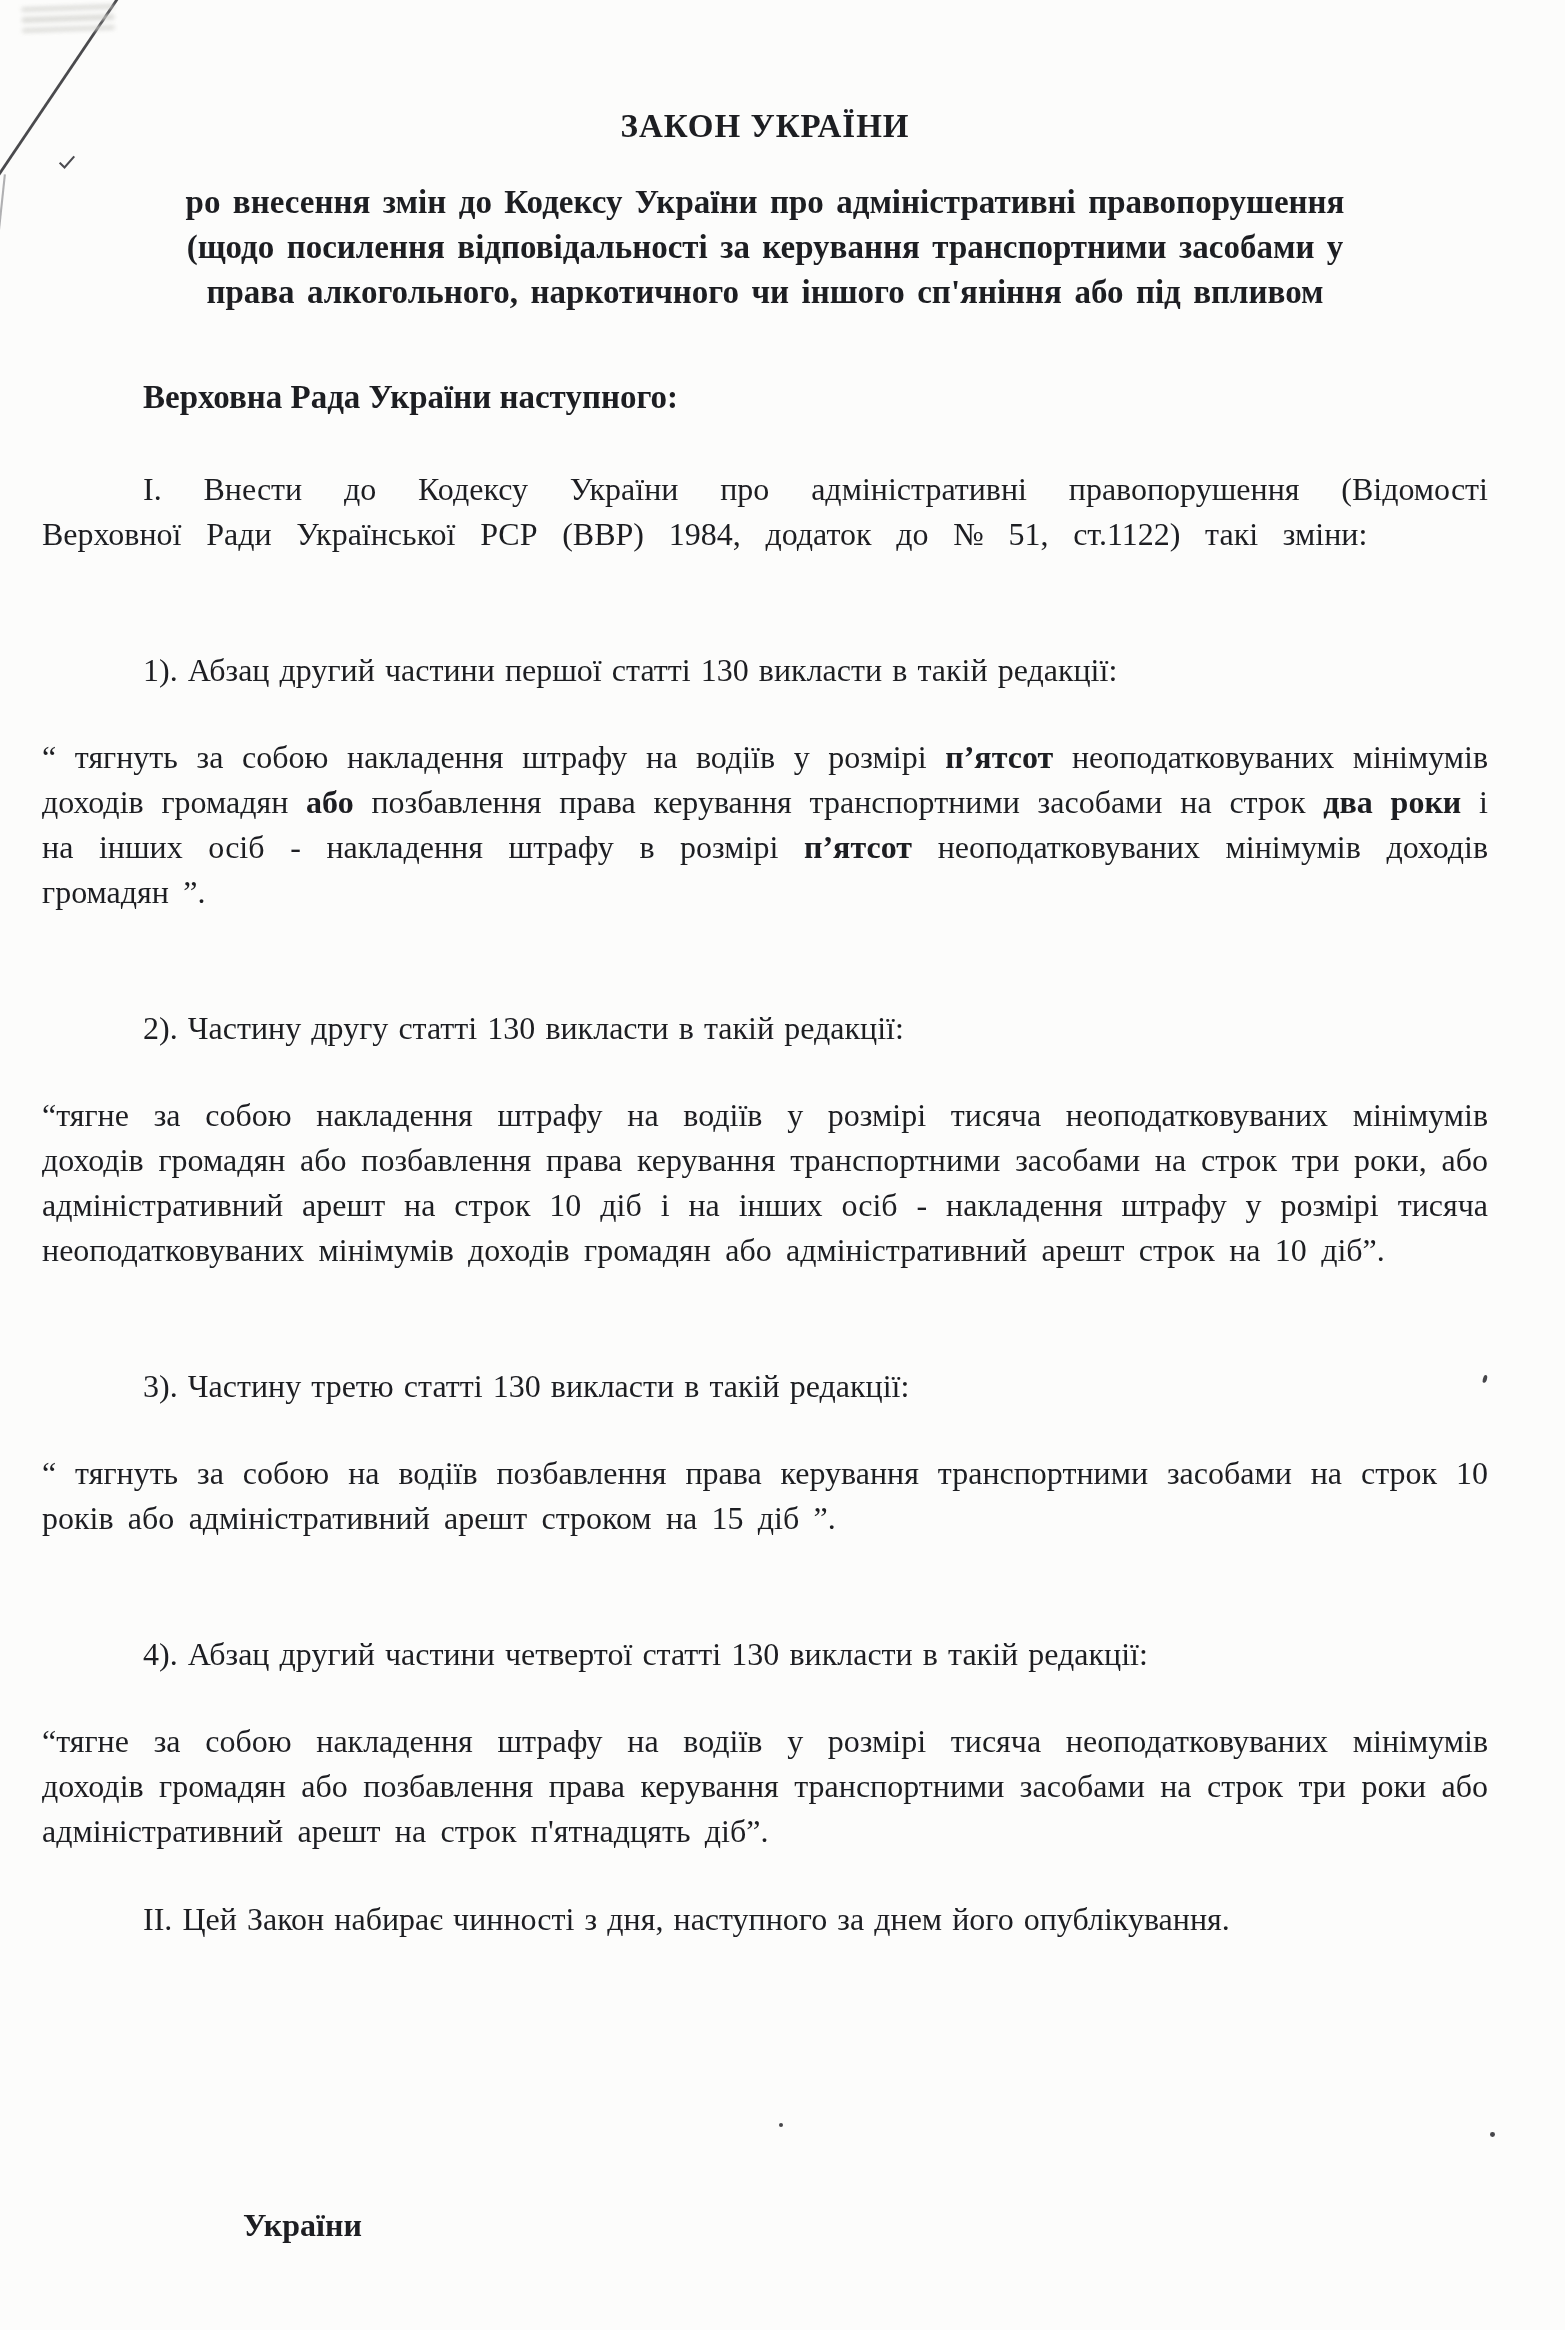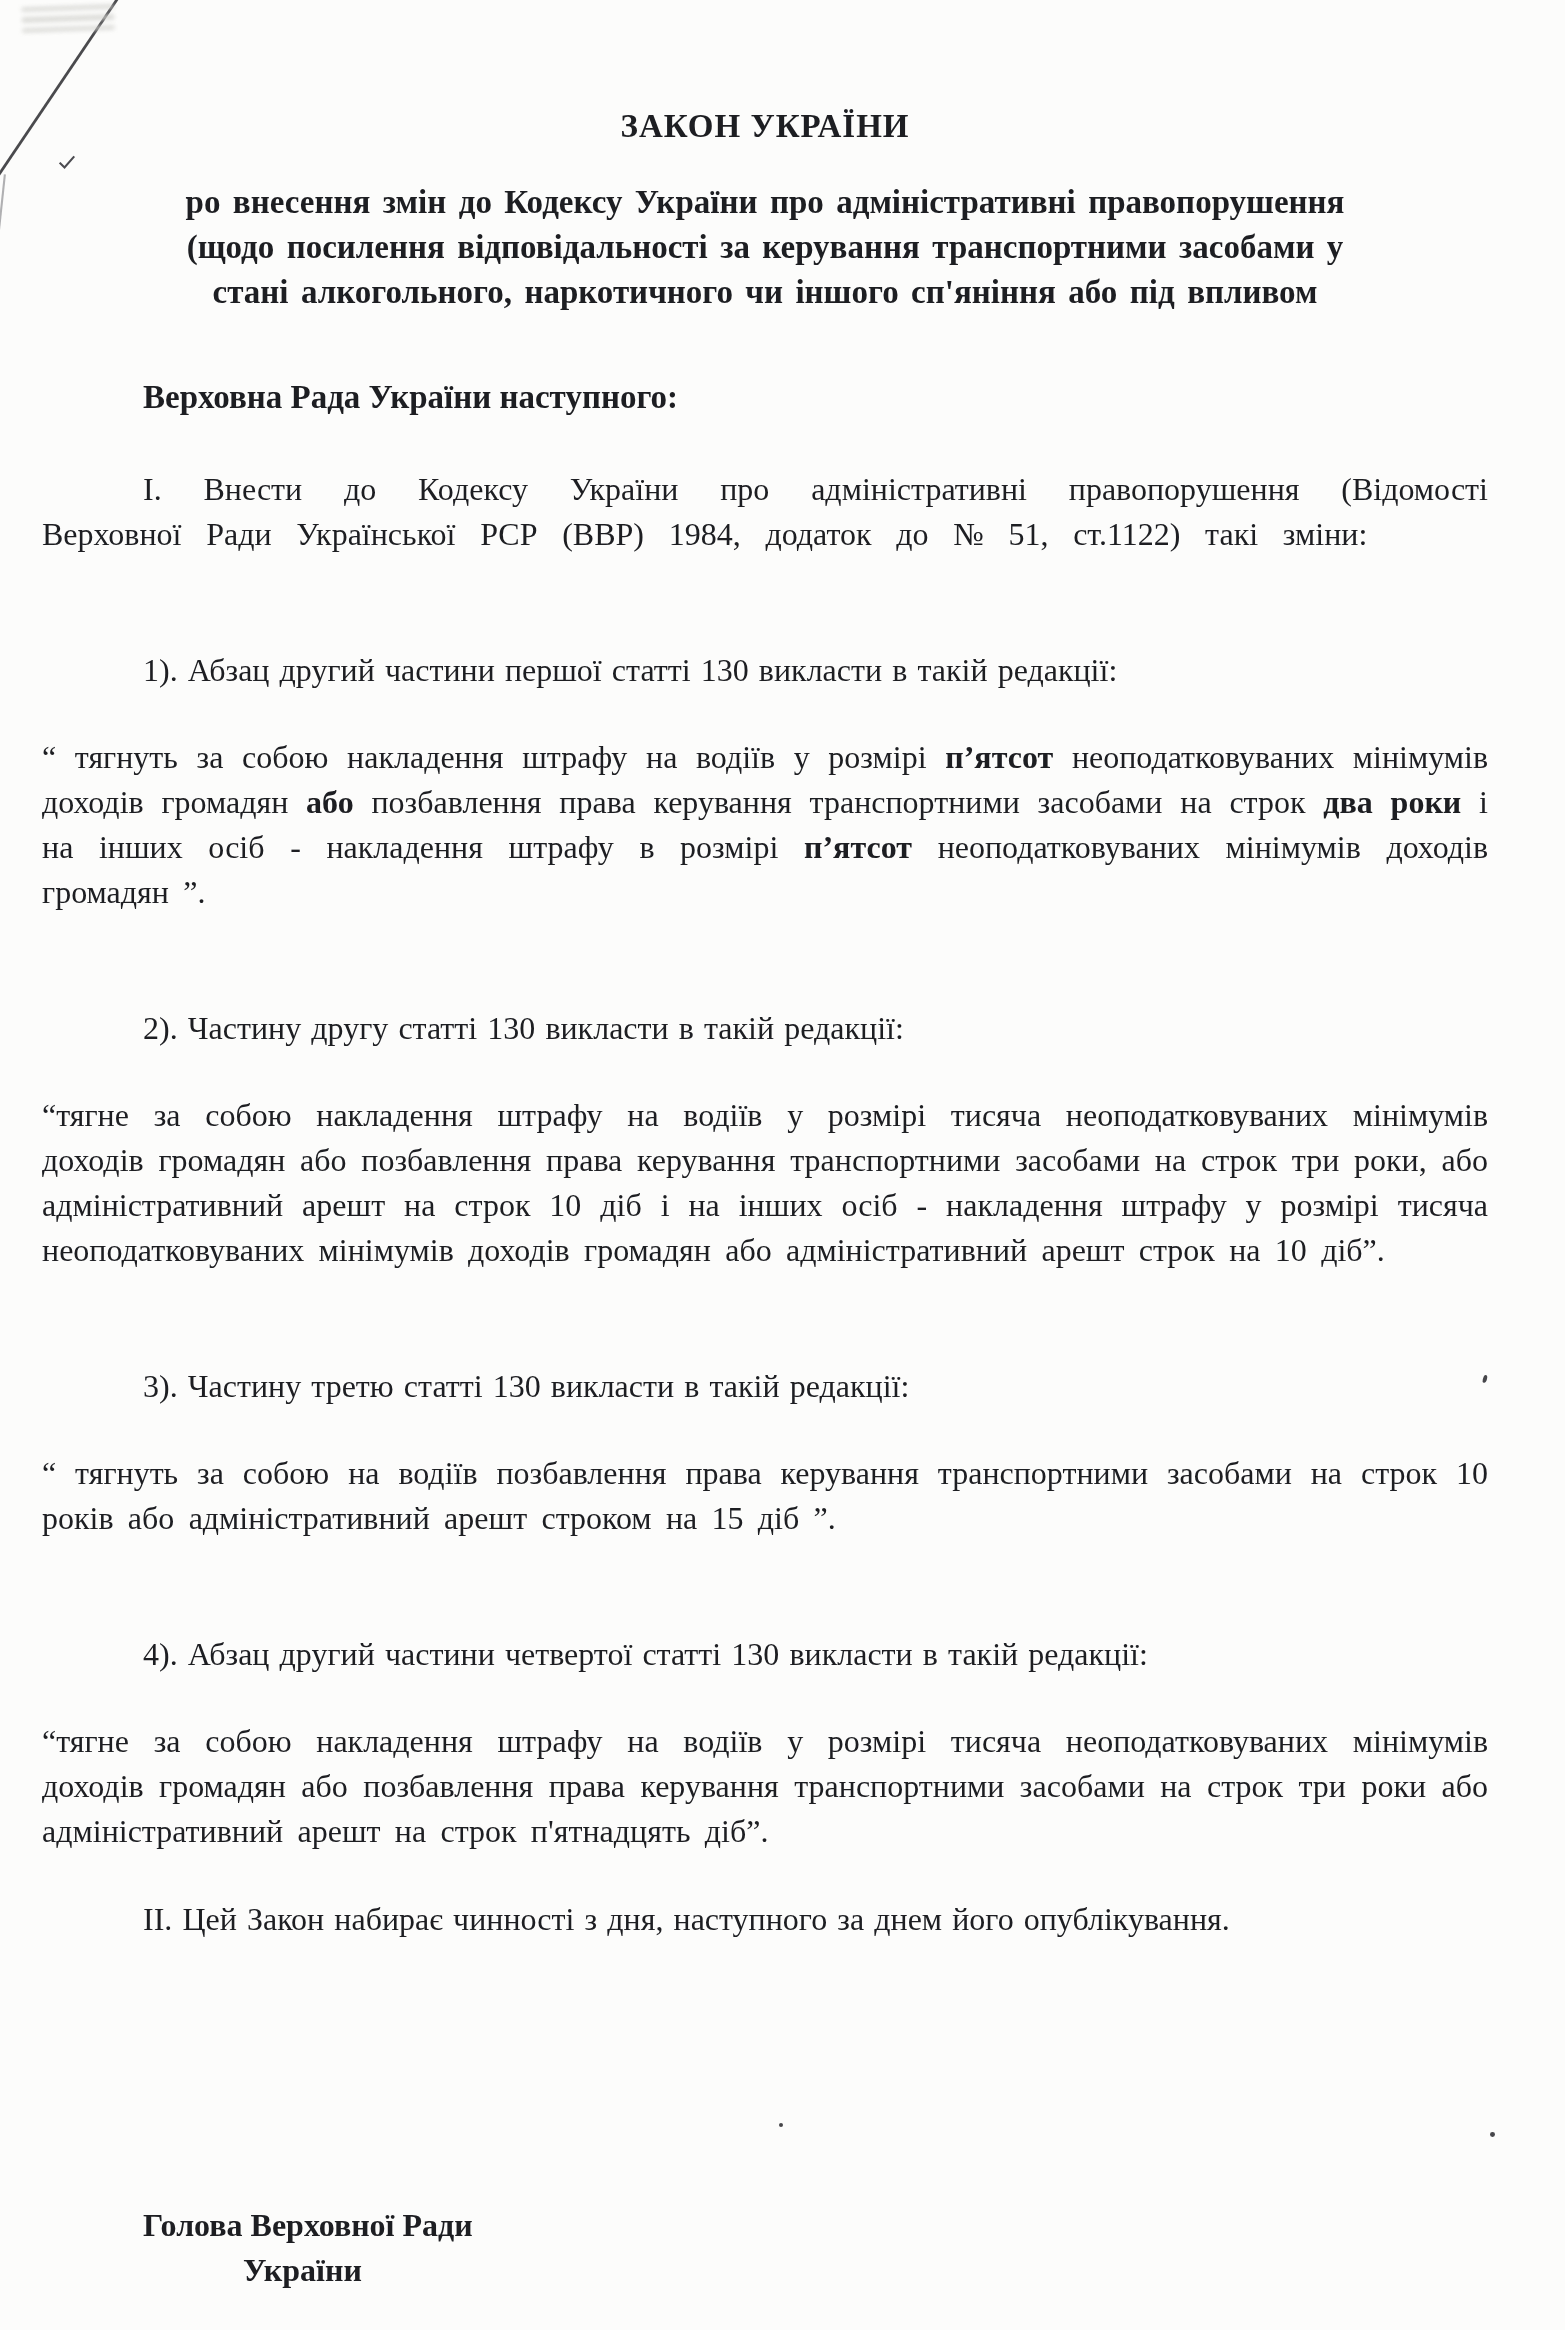--- a/index.html
+++ b/index.html
@@ -88,42 +88,41 @@
     <polyline points="1,11 8,18 22,2" fill="none" stroke="#2c2c31" stroke-width="3" opacity="0.85"></polyline>
   </svg>
 
   <div class="content">
 
     <h1 class="title">ЗАКОН УКРАЇНИ</h1>
 
     <div class="subtitle">
       <div class="subtitle-line">ро внесення змін до Кодексу України про адміністративні правопорушення</div>
       <div class="subtitle-line">(щодо посилення відповідальності за керування транспортними засобами у</div>
-      <div class="subtitle-line">стані алкогольного, наркотичного чи іншого сп'яніння або під впливом</div>
+      <div class="subtitle-line">права алкогольного, наркотичного чи іншого сп'яніння або під впливом</div>
     </div>
 
     <p class="enacting">Верховна Рада України наступного:</p>
 
     <div>
         <p class="block opening"><span>І. Внести до Кодексу України про адміністративні правопорушення (Відомості Верховної Ради Української РСР (ВВР) 1984, додаток до № 51, ст.1122) такі зміни:</span></p>
         <p class="block item"><span>1). Абзац другий частини першої статті 130 викласти в такій редакції:</span></p>
         <p class="block quote"><span>“ тягнуть за собою накладення штрафу на водіїв у розмірі </span><span class="bold">п’ятсот</span><span> неоподатковуваних мінімумів доходів громадян </span><span class="bold">або</span><span> позбавлення права керування транспортними засобами на строк </span><span class="bold">два роки</span><span> і на інших осіб - накладення штрафу в розмірі </span><span class="bold">п’ятсот</span><span> неоподатковуваних мінімумів доходів громадян ”.</span></p>
         <p class="block item"><span>2). Частину другу статті 130 викласти в такій редакції:</span></p>
         <p class="block quote"><span>“тягне за собою накладення штрафу на водіїв у розмірі тисяча неоподатковуваних мінімумів доходів громадян або позбавлення права керування транспортними засобами на строк три роки, або адміністративний арешт на строк 10 діб і на інших осіб - накладення штрафу у розмірі тисяча неоподатковуваних мінімумів доходів громадян або адміністративний арешт строк на 10 діб”.</span></p>
         <p class="block item"><span>3). Частину третю статті 130 викласти в такій редакції:</span></p>
         <p class="block quote"><span>“ тягнуть за собою на водіїв позбавлення права керування транспортними засобами на строк 10 років або адміністративний арешт строком на 15 діб ”.</span></p>
         <p class="block item"><span>4). Абзац другий частини четвертої статті 130 викласти в такій редакції:</span></p>
         <p class="block quote"><span>“тягне за собою накладення штрафу на водіїв у розмірі тисяча неоподатковуваних мінімумів доходів громадян або позбавлення права керування транспортними засобами на строк три роки або адміністративний арешт на строк п'ятнадцять діб”.</span></p>
         <p class="block closing"><span>ІІ. Цей Закон набирає чинності з дня, наступного за днем його опублікування.</span></p>
       </div>
 
   </div>
 
   <div class="signature">
-    <div class="sig-line1">Голова Верховної Ради</div>
     <div class="sig-line2">України</div>
   </div>
 
   <div class="speck speck-comma"></div>
   <div class="speck speck-dot1"></div>
   <div class="speck speck-dot2"></div>
 
 </div>
 
 

